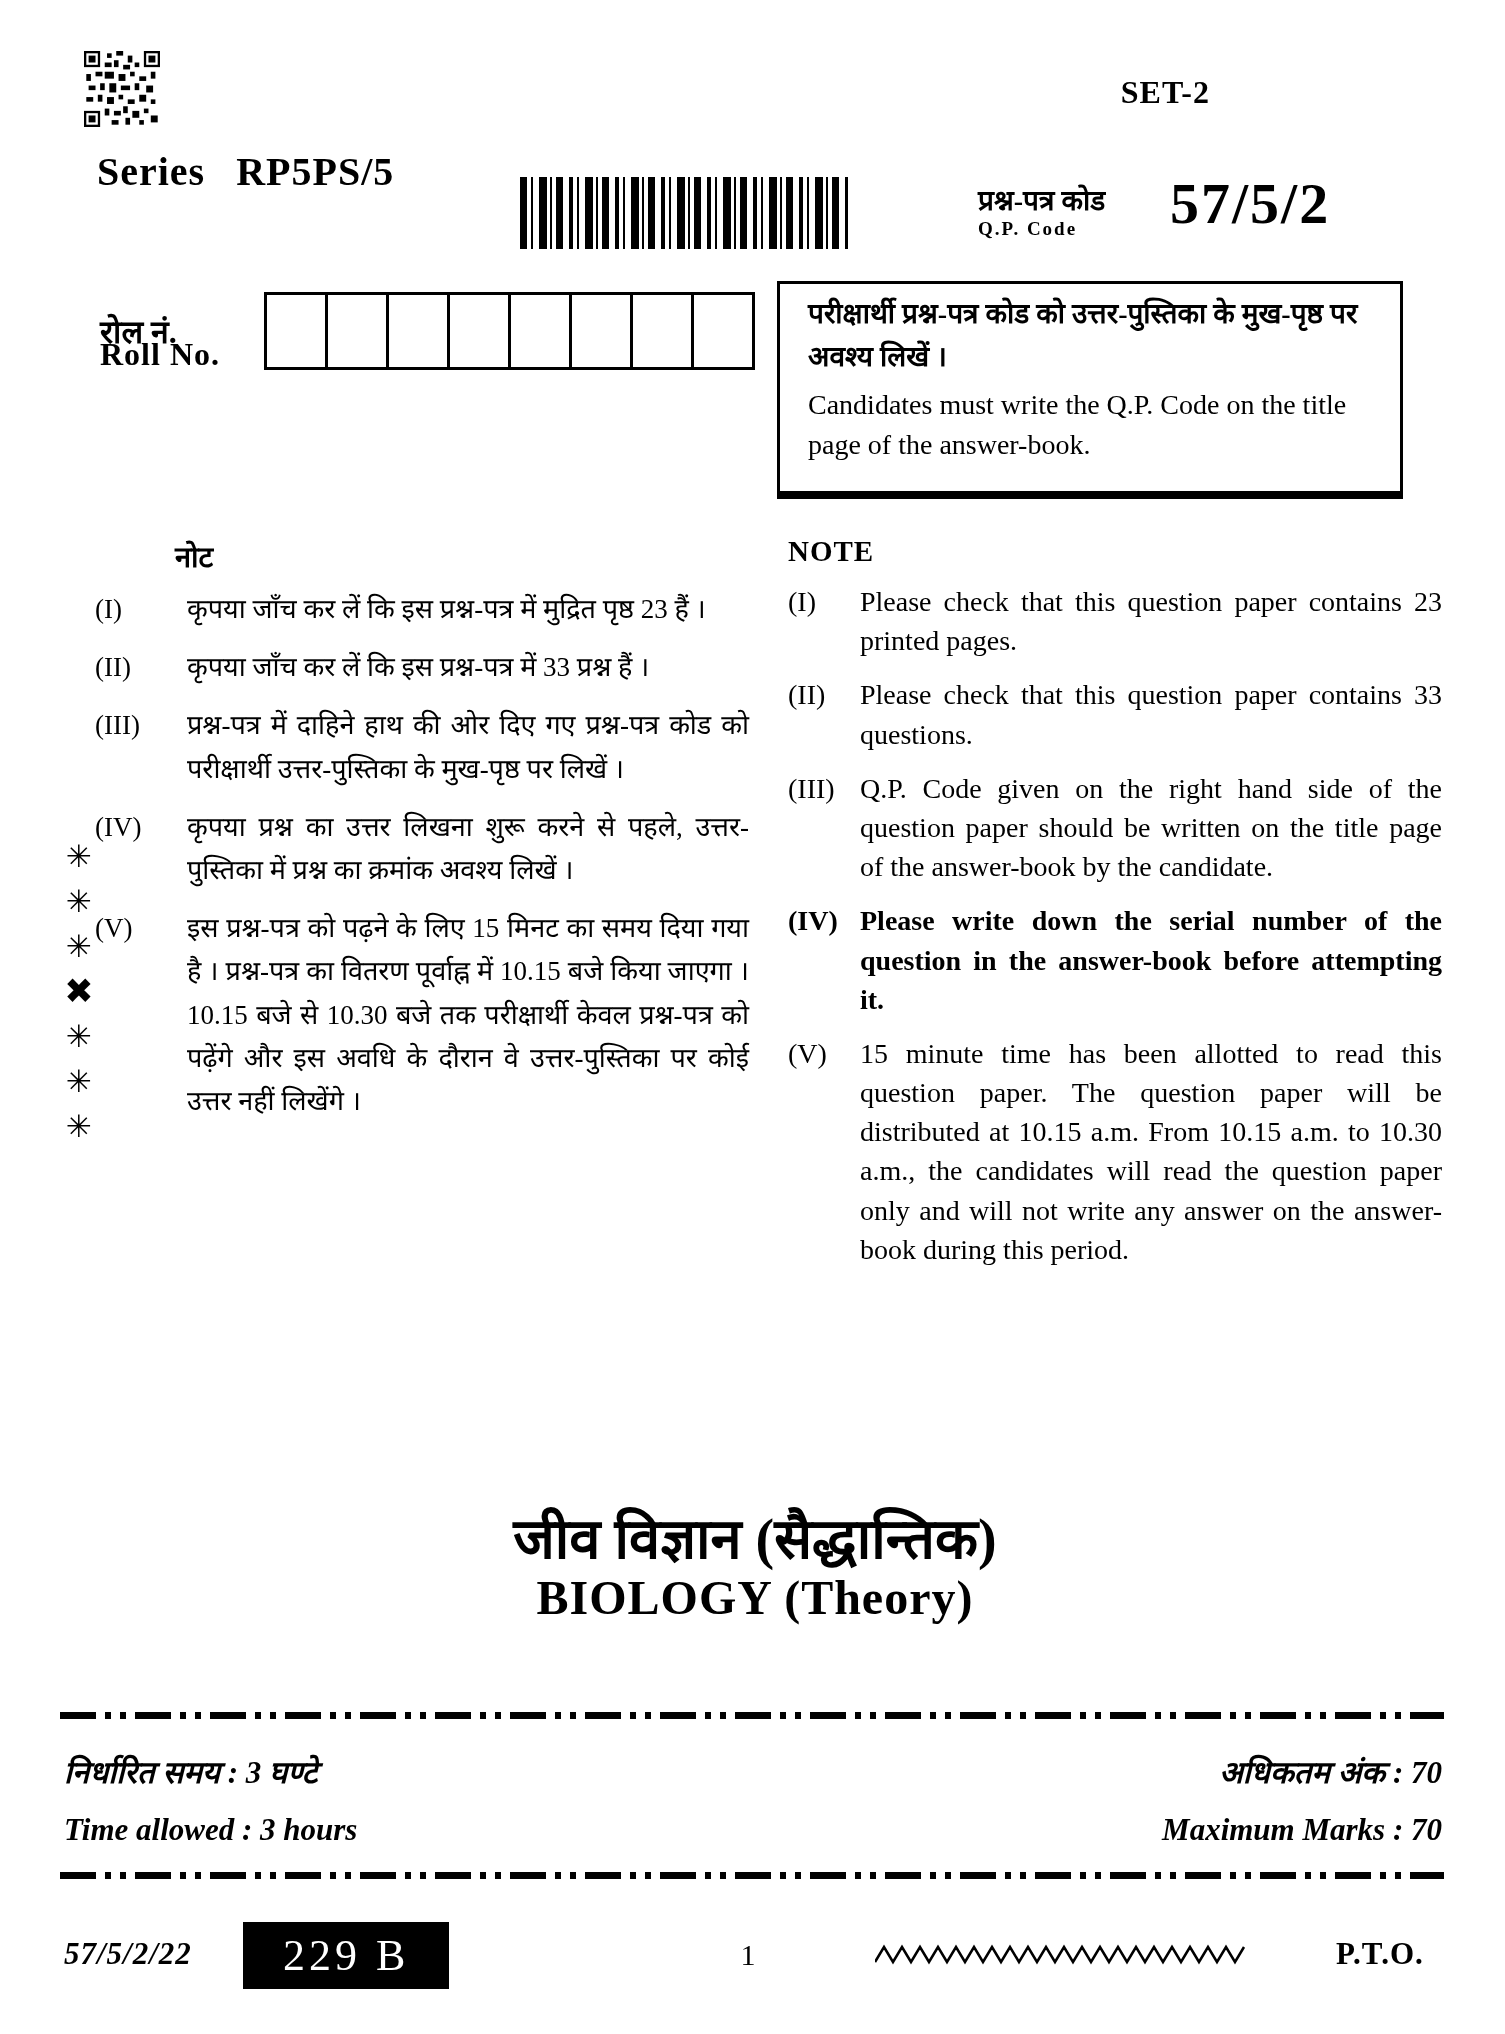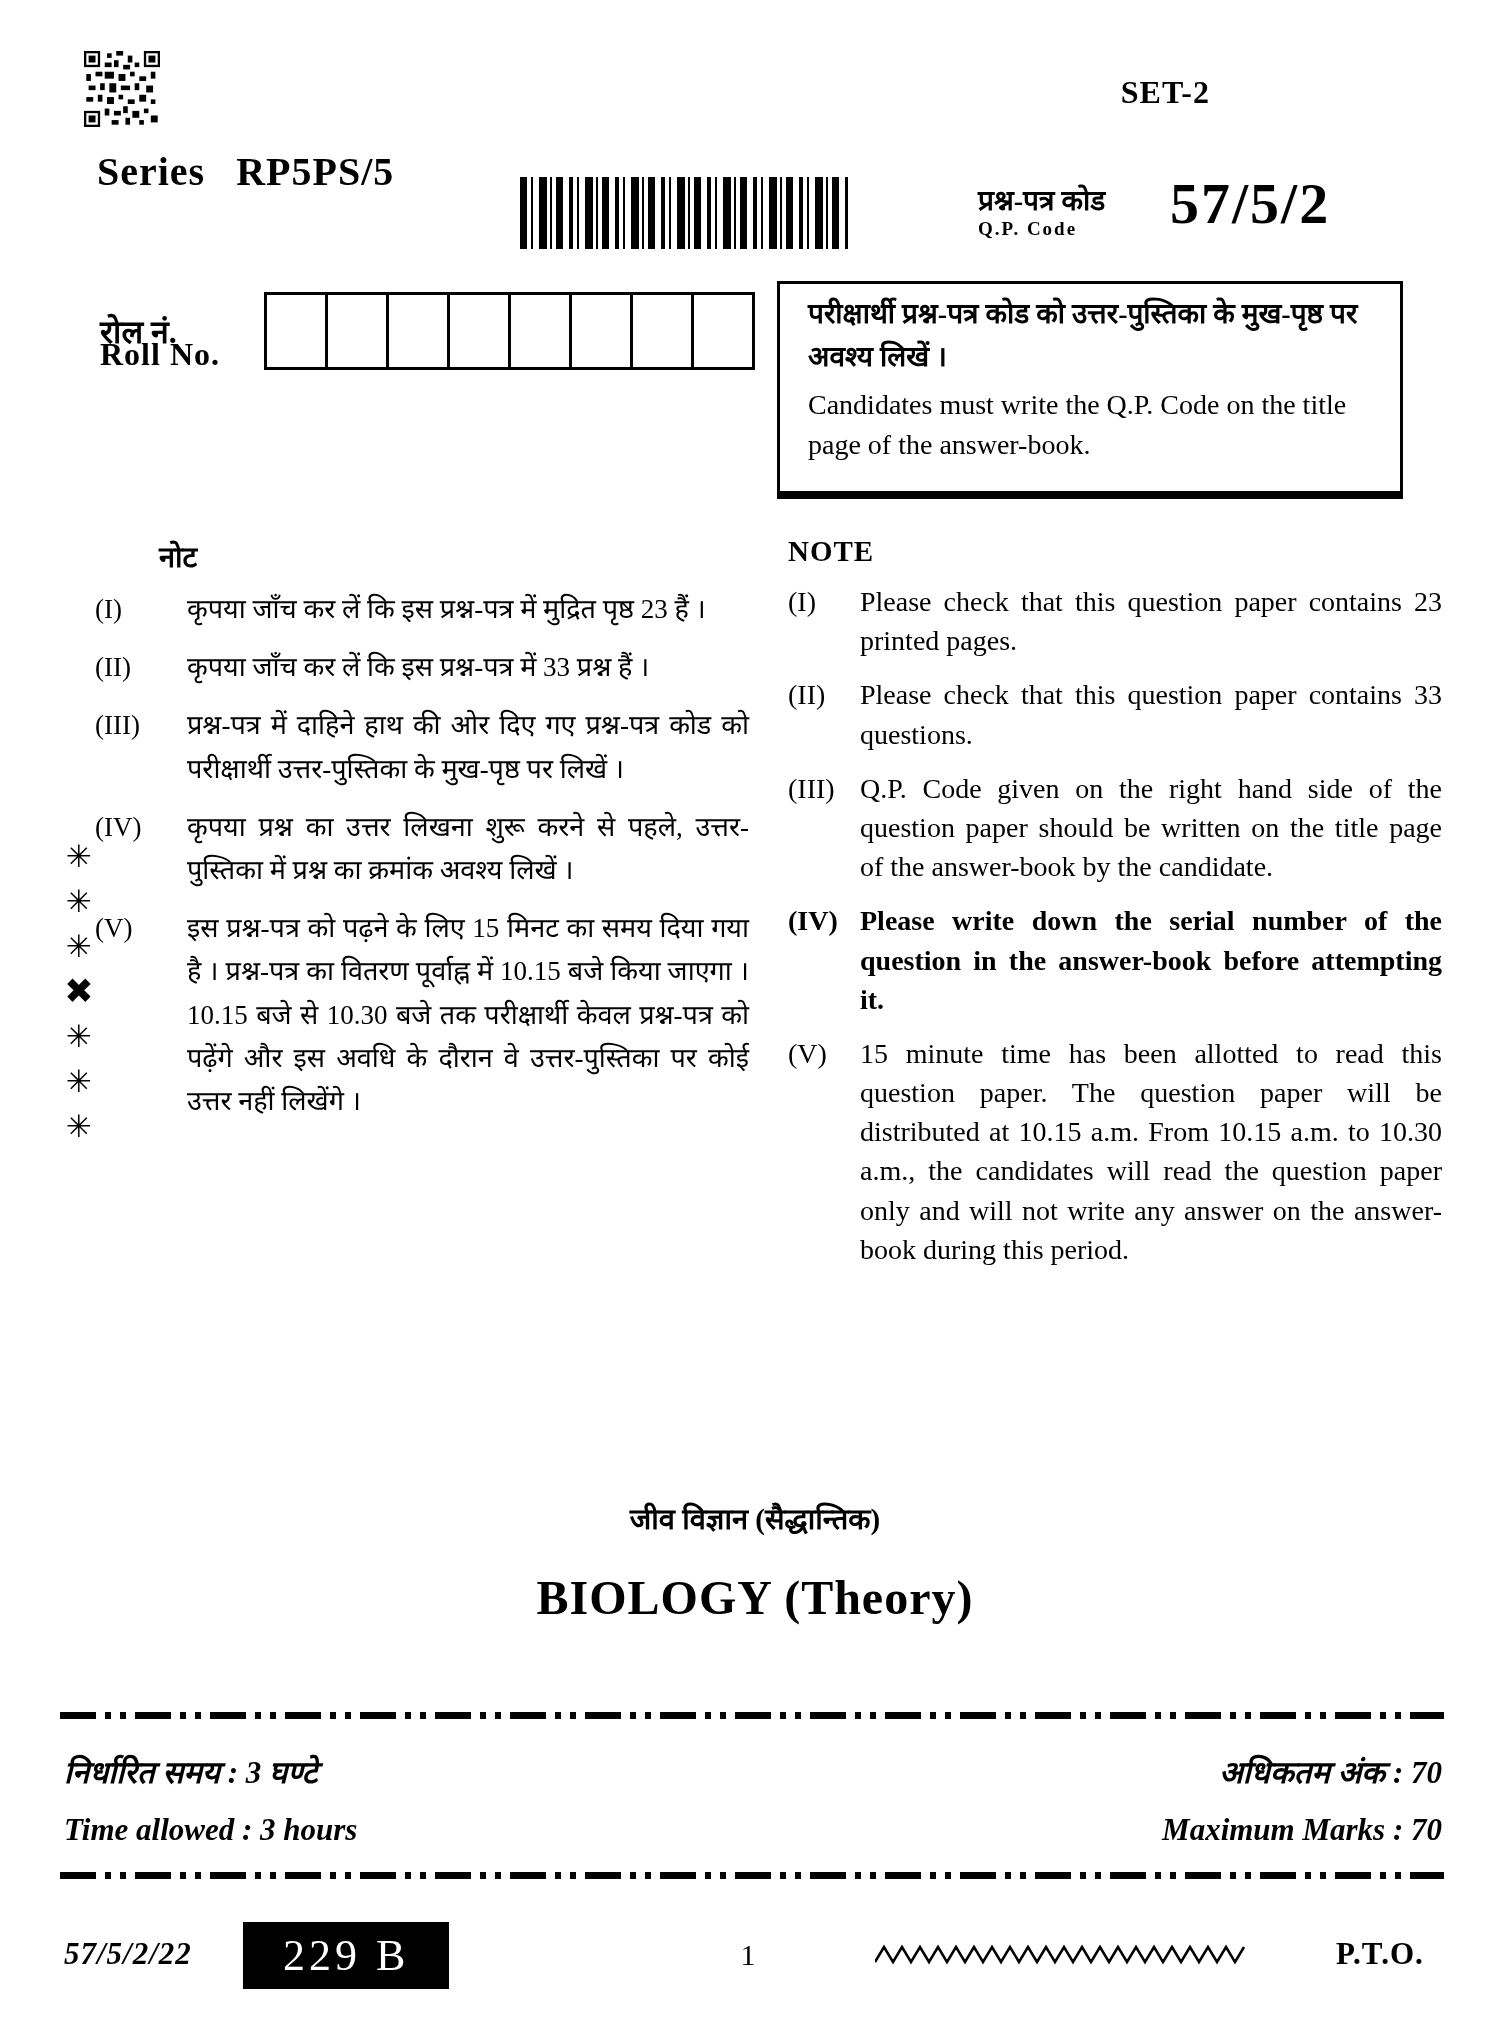--- a/index.html
+++ b/index.html
@@ -38,35 +38,35 @@
   #note-box{left:777px;top:281px;width:580px;min-height:185px;
     border:3px solid #000;border-bottom:8px solid #000;padding:8px 12px 14px 28px;}
   #note-box .hi{font-size:28px;line-height:1.55;font-weight:bold;}
   #note-box .en{font-size:28px;line-height:1.42;margin-top:6px;}
 
   
   .note-col{line-height:1.45;}
   #col-hi{left:95px;top:536px;width:654px;}
   #col-en{left:788px;top:530px;width:654px;}
   .note-heading{font-weight:bold;font-size:29px;margin-bottom:10px;}
-  #col-hi .note-heading{margin-left:64px;}
+  #col-hi .note-heading{margin-left:80px;}
   #col-en .note-heading{letter-spacing:1px;}
   .note-item{display:grid;margin-bottom:15px;text-align:justify;}
   #col-hi .note-item{grid-template-columns:92px 1fr;font-size:27px;line-height:1.6;}
   #col-en .note-item{grid-template-columns:72px 1fr;font-size:28px;line-height:1.40;}
   .note-num{white-space:nowrap;}
   #col-en .note-item.bold{font-weight:bold;}
 
   
   #margin-marks{left:56px;top:834px;width:46px;display:flex;flex-direction:column;align-items:center;}
   #margin-marks .mark{font-size:31px;line-height:45px;font-family:"DejaVu Sans",sans-serif;}
   #margin-marks .mark.x{font-size:35px;font-weight:bold;}
 
   
-  #title-hi{left:30px;top:1498px;width:1450px;text-align:center;font-size:29px;font-weight:bold;}
+  #title-hi{left:30px;top:1498px;width:1450px;text-align:center;font-size:56px;font-weight:bold;}
   #title-en{left:30px;top:1570px;width:1450px;text-align:center;font-size:48px;font-weight:bold;letter-spacing:1px;}
 
   
   .dashline{left:60px;width:1384px;height:7px;
     background:repeating-linear-gradient(90deg,
       #000 0 36px,transparent 36px 45px,
       #000 45px 51px,transparent 51px 60px,
       #000 60px 66px,transparent 66px 75px);}
   #dash-top{top:1712px;}
   #dash-bottom{top:1872px;}

